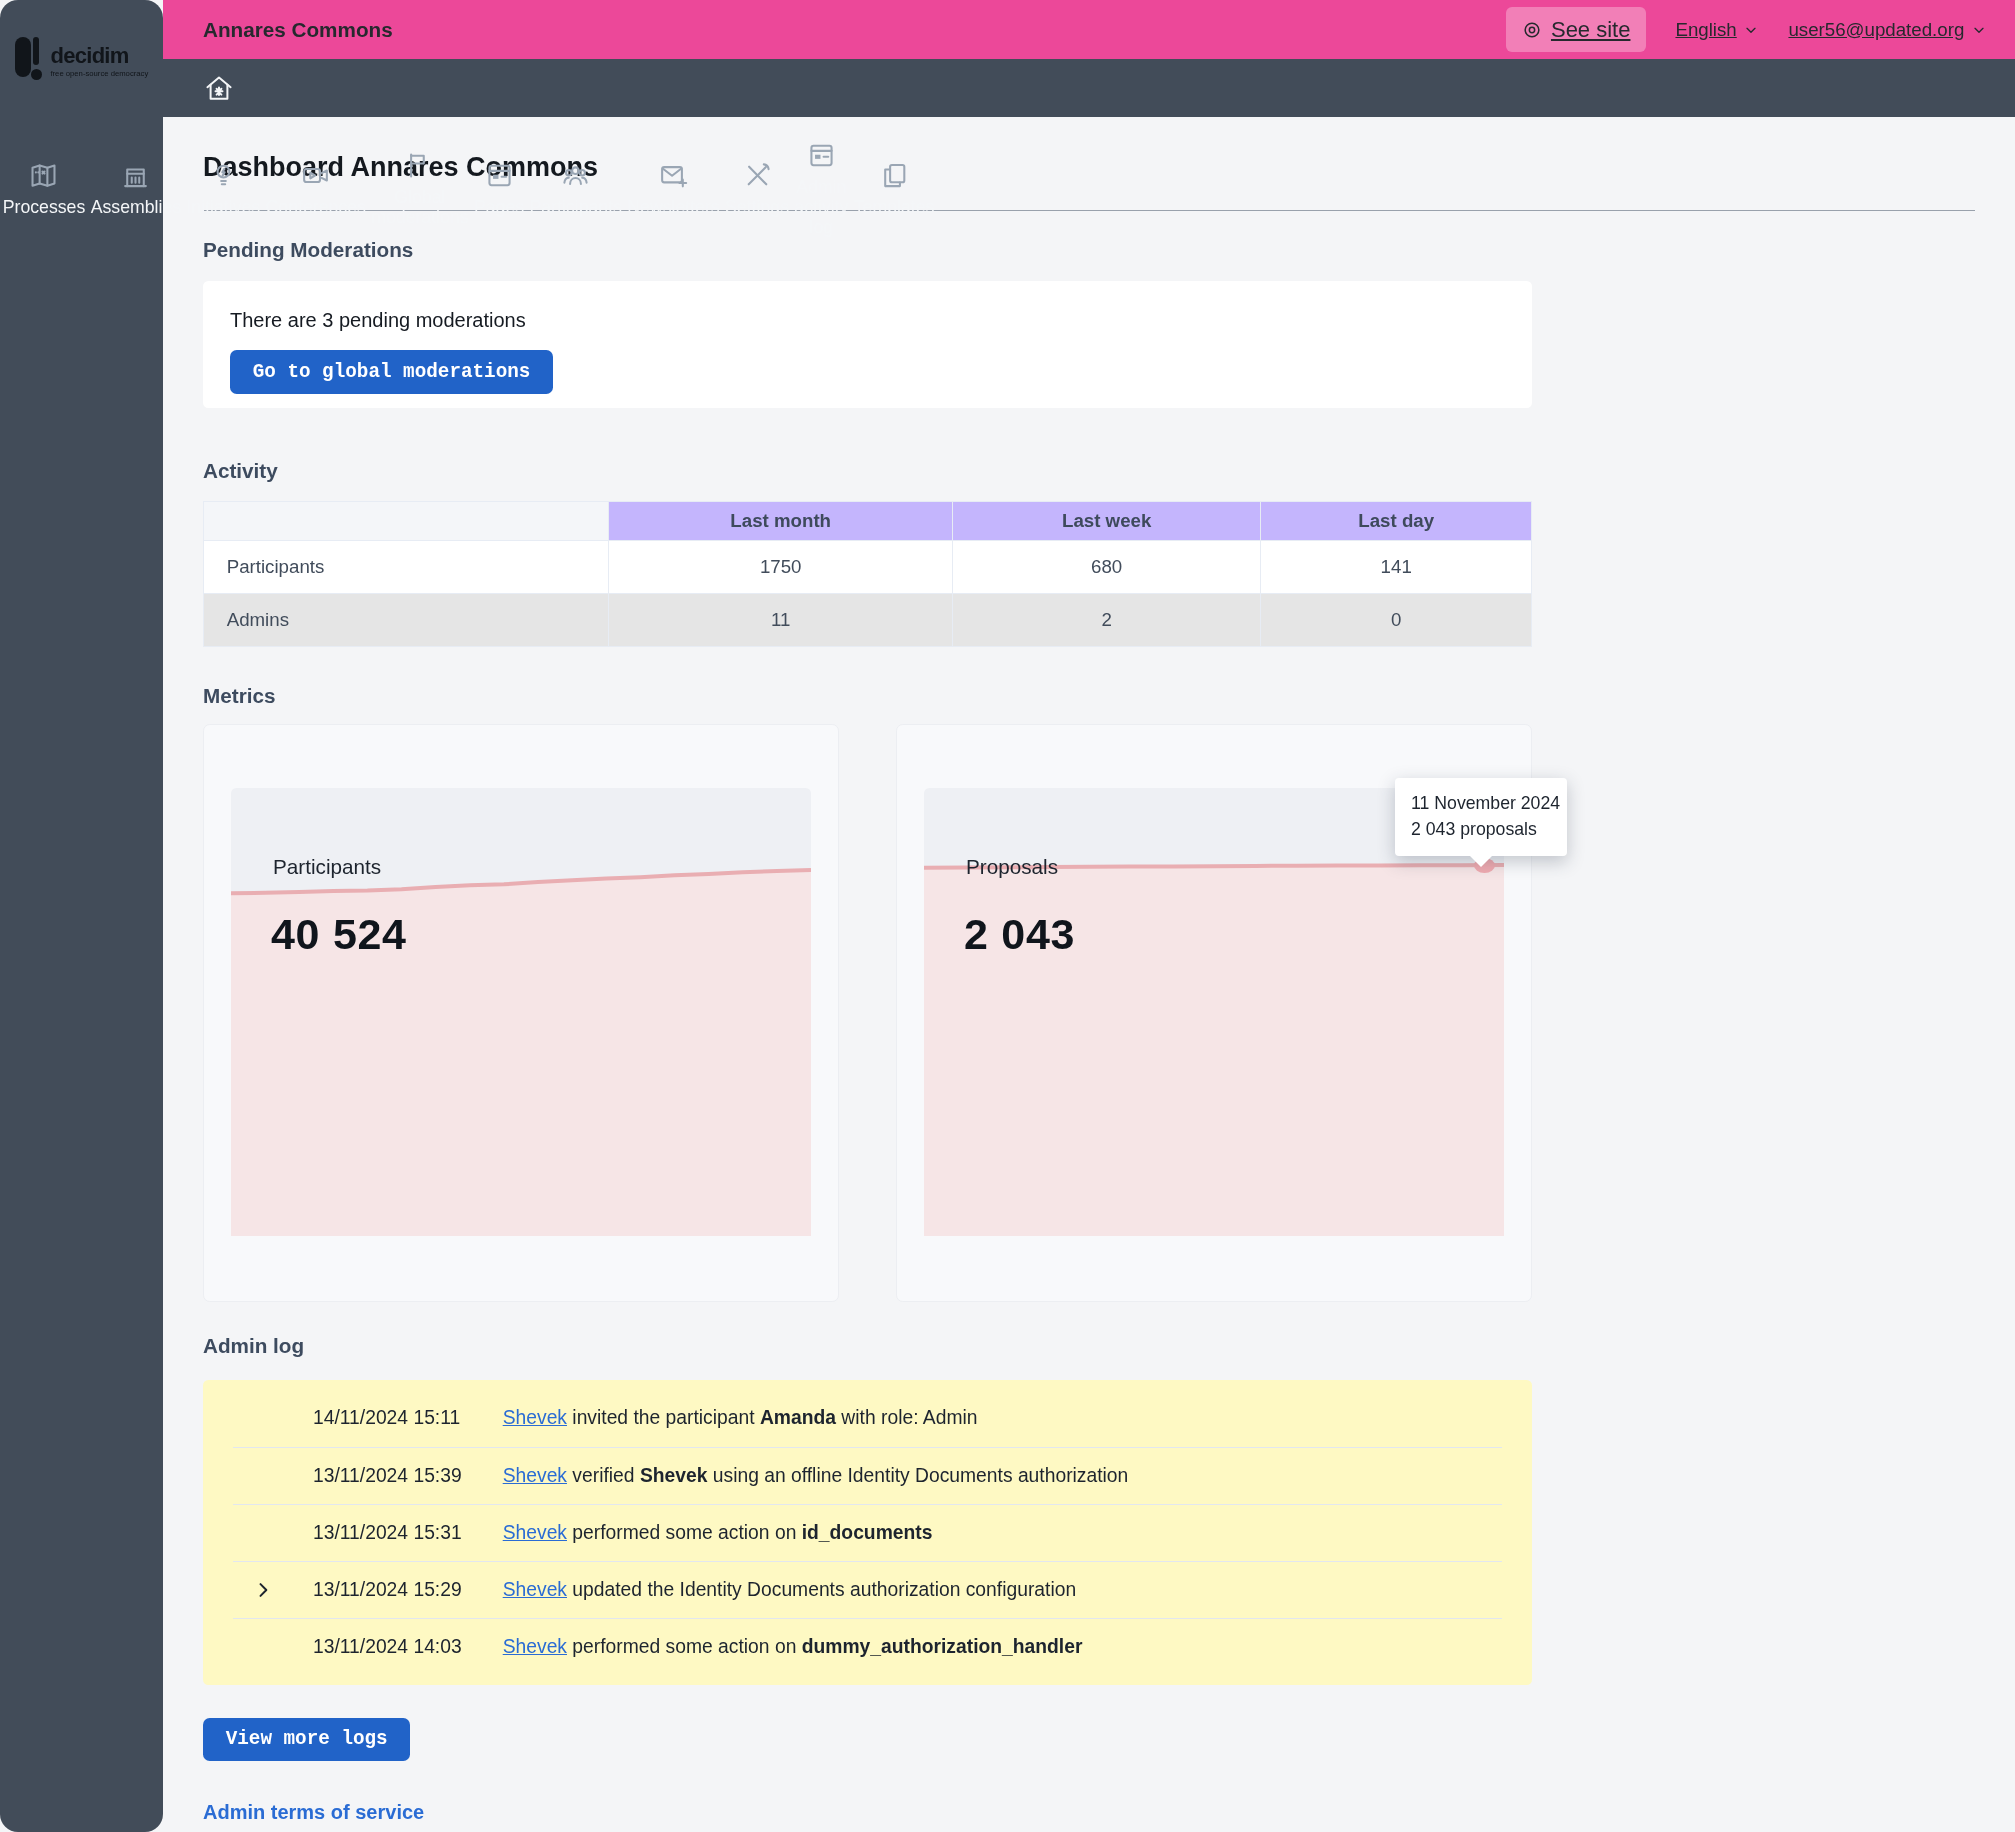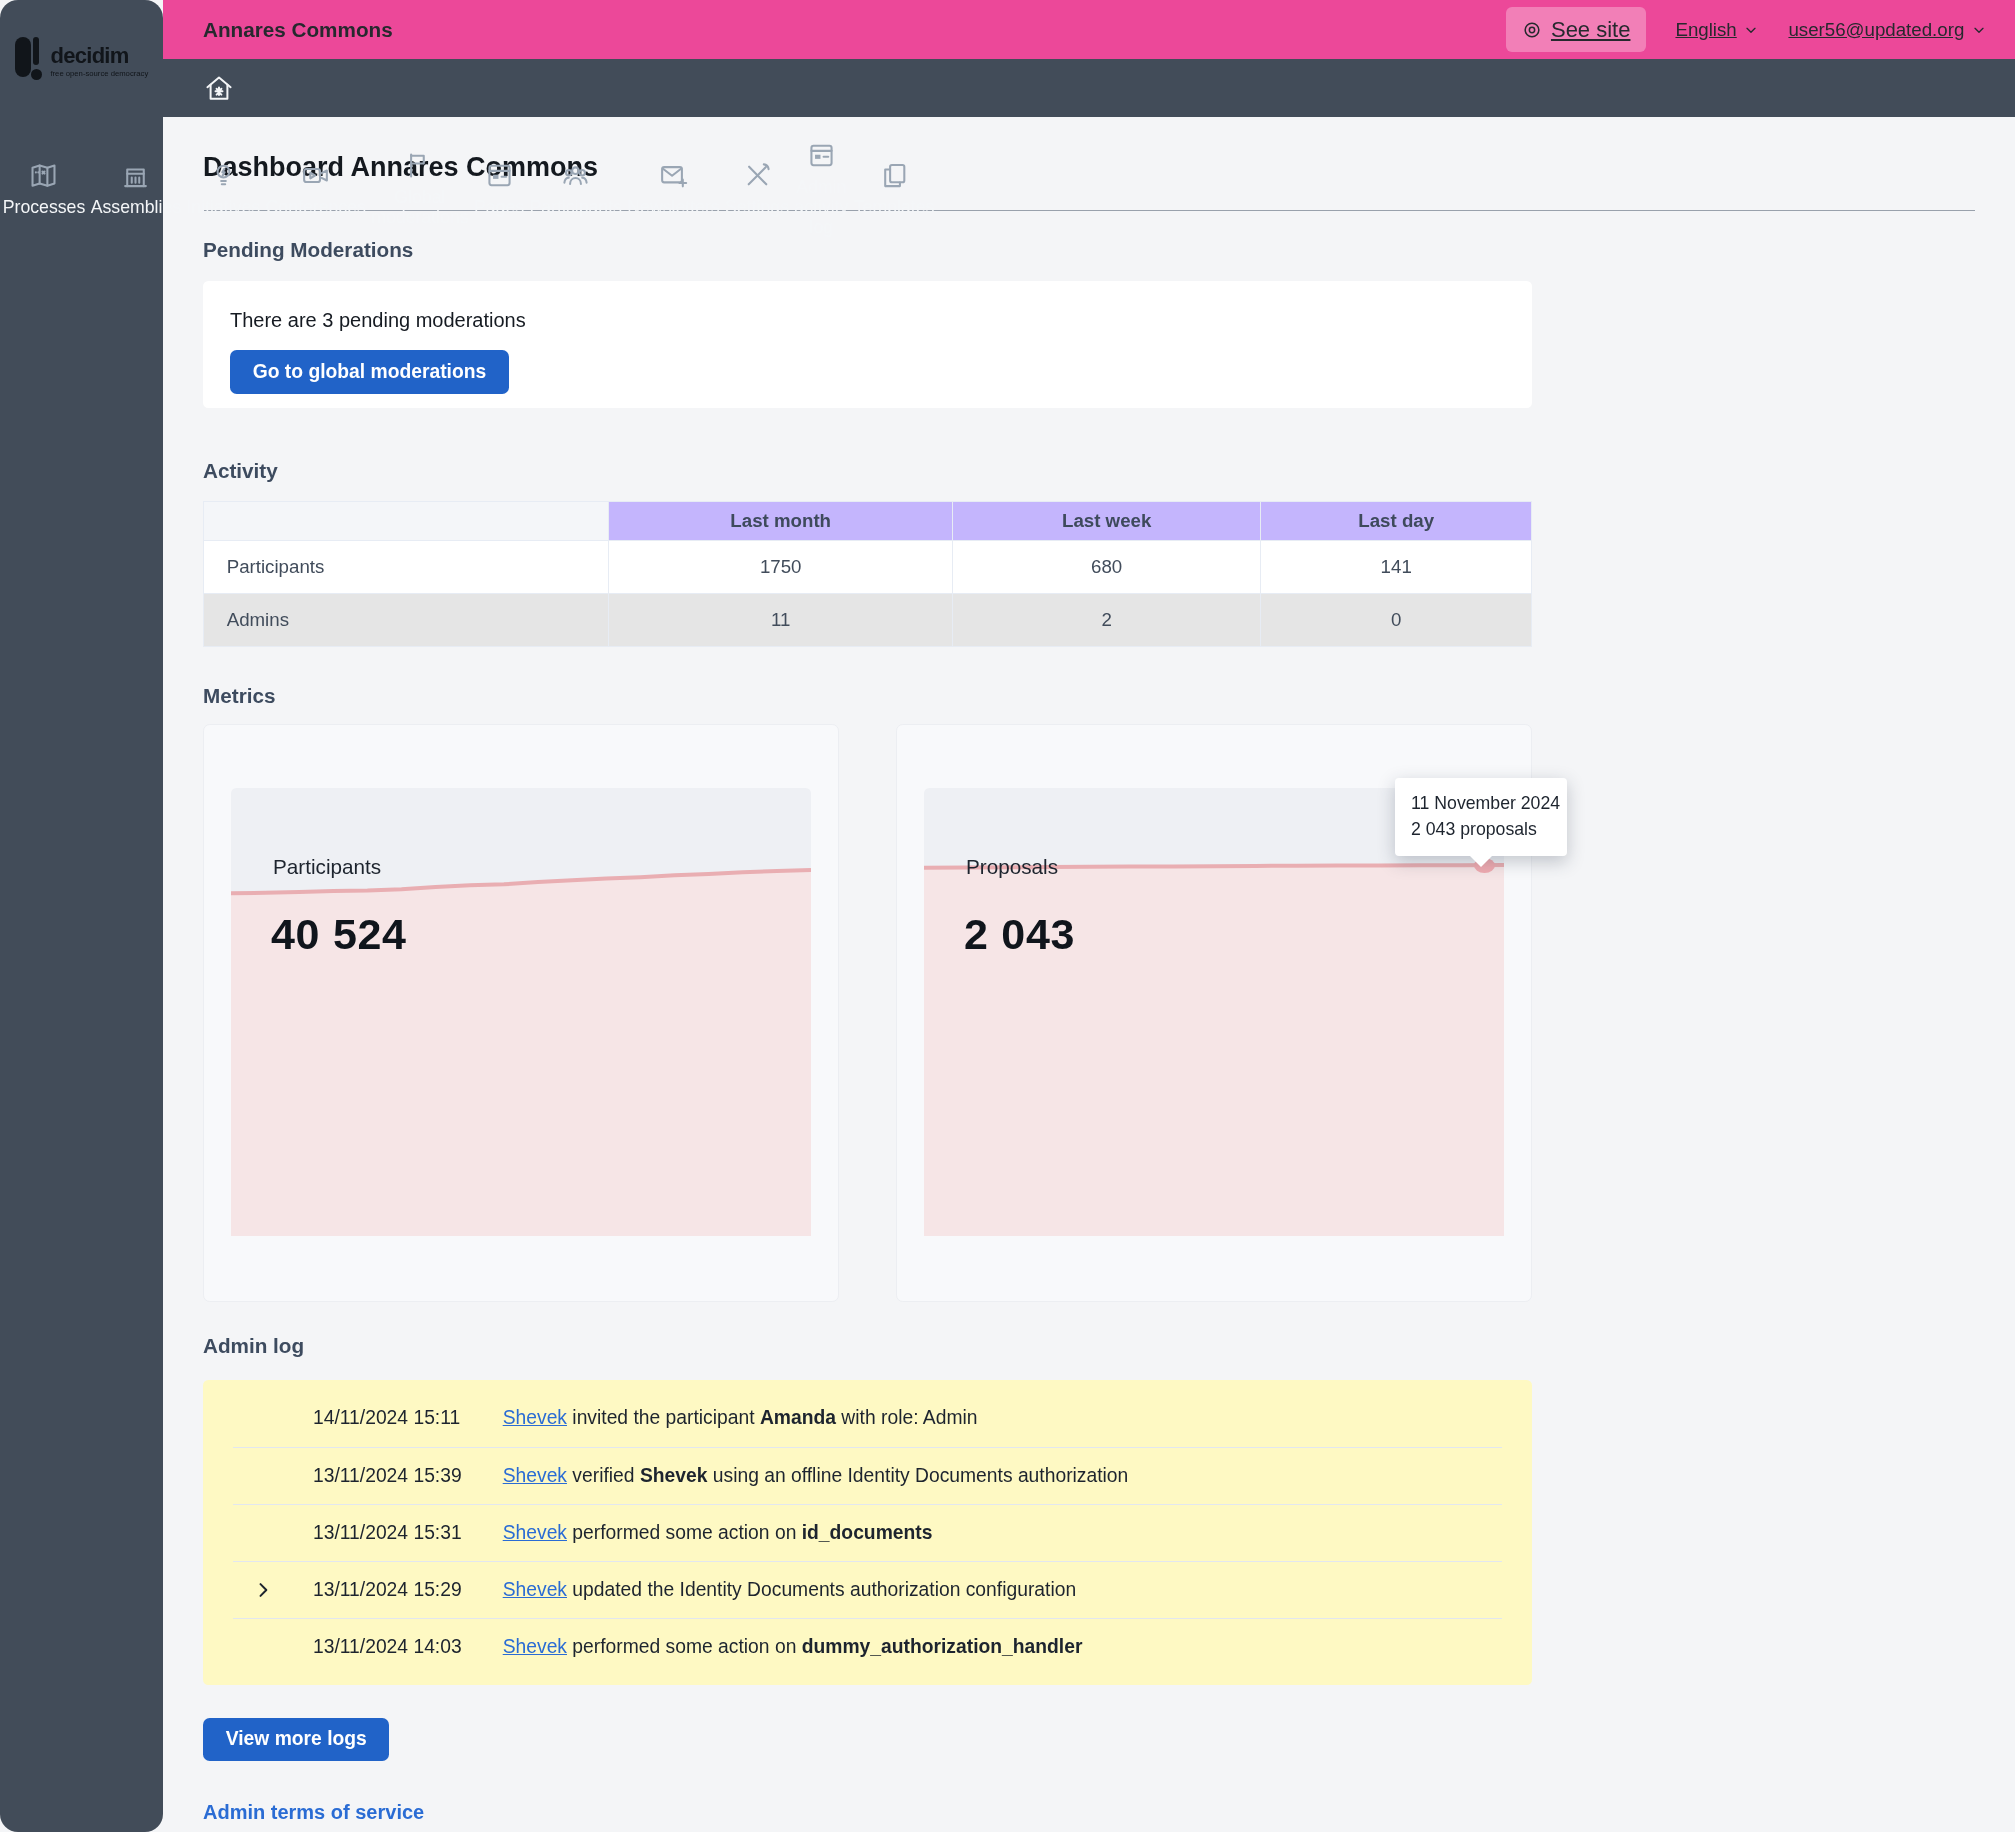--- a/index.html
+++ b/index.html
@@ -64,21 +64,21 @@
   .sh-activity { margin-top:51px; }
   .sh-metrics { margin-top:37px; }
   .sh-log { margin-top:32px; }
   .content-w { width:1329px; }
   
   .pending-card { margin-top:18.7px; background:#ffffff; border-radius:5.3px; padding:28px 27px 22.7px 27px; height:127px; }
   .pending-msg { font-size:20px; color:#161b22; }
   .btn-primary {
     margin-top:18.7px; display:inline-block; background:#2163c8; color:#ffffff;
     font-size:19.3px; font-weight:bold; border:none; border-radius:6.7px;
-    padding:10.7px 22.7px; cursor:pointer; font-family:Liberation Sans, sans-serif;
+    padding:10.7px 22.7px; cursor:pointer; font-family:Liberation Mono, monospace;
   }
   
   .activity-table { margin-top:18.7px; width:1329px; border-collapse:collapse; background:#f5f7fa; border:0.7px solid #e7ecf4; }
   .activity-table th, .activity-table td { border:0.7px solid #e7ecf4; font-size:18.7px; }
   .activity-table th { height:39px; font-weight:bold; color:#3e4a5c; text-align:center; background:#c4b5fd; }
   .activity-table th:first-child { background:#f4f6f9; }
   .activity-table td { height:53px; text-align:center; color:#414c5b; }
   .activity-table td.rowlabel { text-align:left; padding-left:22.7px; }
   .activity-table tr.r-even td { background:#ffffff; }
   .activity-table tr.r-odd td { background:#e5e5e5; }

